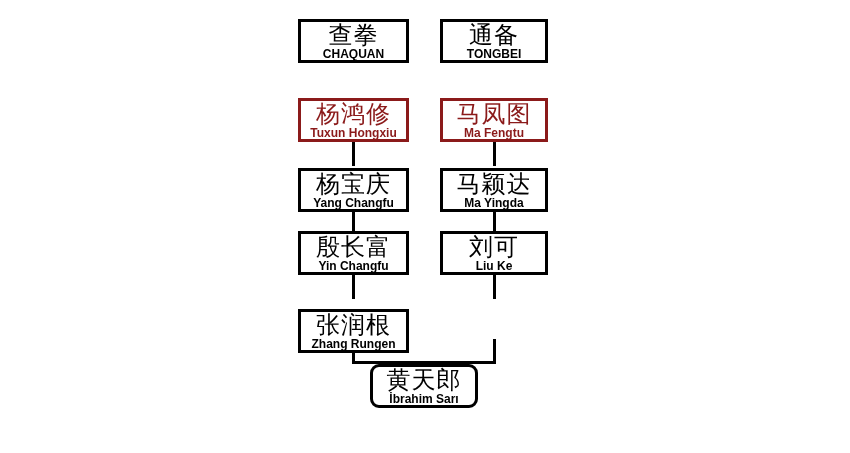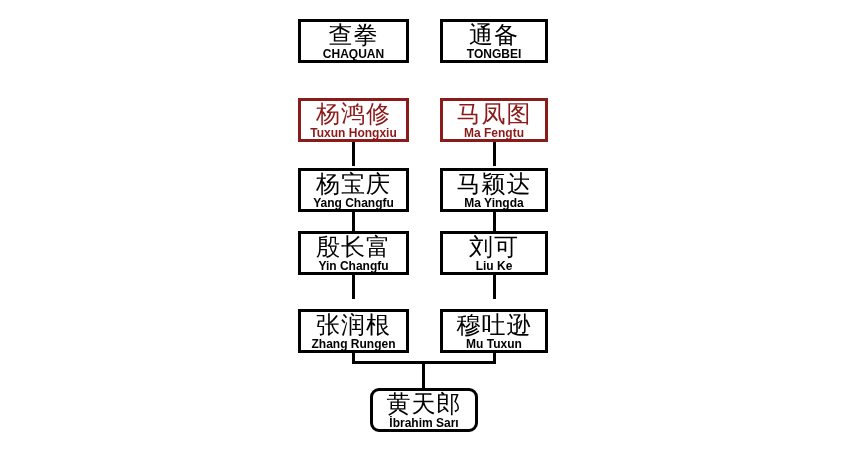--- a/index.html
+++ b/index.html
@@ -13,21 +13,21 @@
     display:flex; flex-direction:column; align-items:center; justify-content:center;
     text-align:center; z-index:2;
   }
   .node .hanzi { font-size:24px; line-height:25px; letter-spacing:1px; color:var(--ink,#000); white-space:nowrap; }
   .node .latin { font-size:12px; font-weight:bold; line-height:14px; color:var(--ink,#000); white-space:nowrap; }
   .node.red { border-color:var(--red,#8B1A1A); }
   .node.red .hanzi, .node.red .latin { color:var(--red,#8B1A1A); }
   .col-l { left:298px; width:111px; }
   .col-r { left:440px; width:108px;text-align:right; }
   .r1 { top:19px; } .r2 { top:98px; } .r3 { top:168px; } .r4 { top:231px; } .r5 { top:297px;margin-top:12px; }
-  .root-node { left:370px; top:388px; width:108px;border-radius:9px; }
+  .root-node { left:370px; top:364px; width:108px;border-radius:9px; }
   .line { position:absolute; background:var(--ink,#000); z-index:1; }
 </style>
 </head>
 <body>
 
 <div class="canvas">
 
   <div class="node col-l r1">
     <div class="hanzi">查拳</div>
     <div class="latin">CHAQUAN</div>
@@ -58,24 +58,20 @@
     <div class="latin">Ma Fengtu</div>
   </div>
   <div class="node col-r r3">
     <div class="hanzi">马颖达</div>
     <div class="latin">Ma Yingda</div>
   </div>
   <div class="node col-r r4">
     <div class="hanzi">刘可</div>
     <div class="latin">Liu Ke</div>
   </div>
-  <div class="node col-r r5">
-    <div class="hanzi">穆吐逊</div>
-    <div class="latin">Mu Tuxun</div>
-  </div>
 
   <div class="node root-node">
     <div class="hanzi">黄天郎</div>
     <div class="latin">İbrahim Sarı</div>
   </div>
 
   <div class="line" style="left:352px; top:140px; width:3px; height:26px;"></div>
   <div class="line" style="left:352px; top:206px; width:3px; height:27px;"></div>
   <div class="line" style="left:352px; top:273px; width:3px; height:26px;"></div>
   <div class="line" style="left:352px; top:339px; width:3px; height:25px;"></div>

